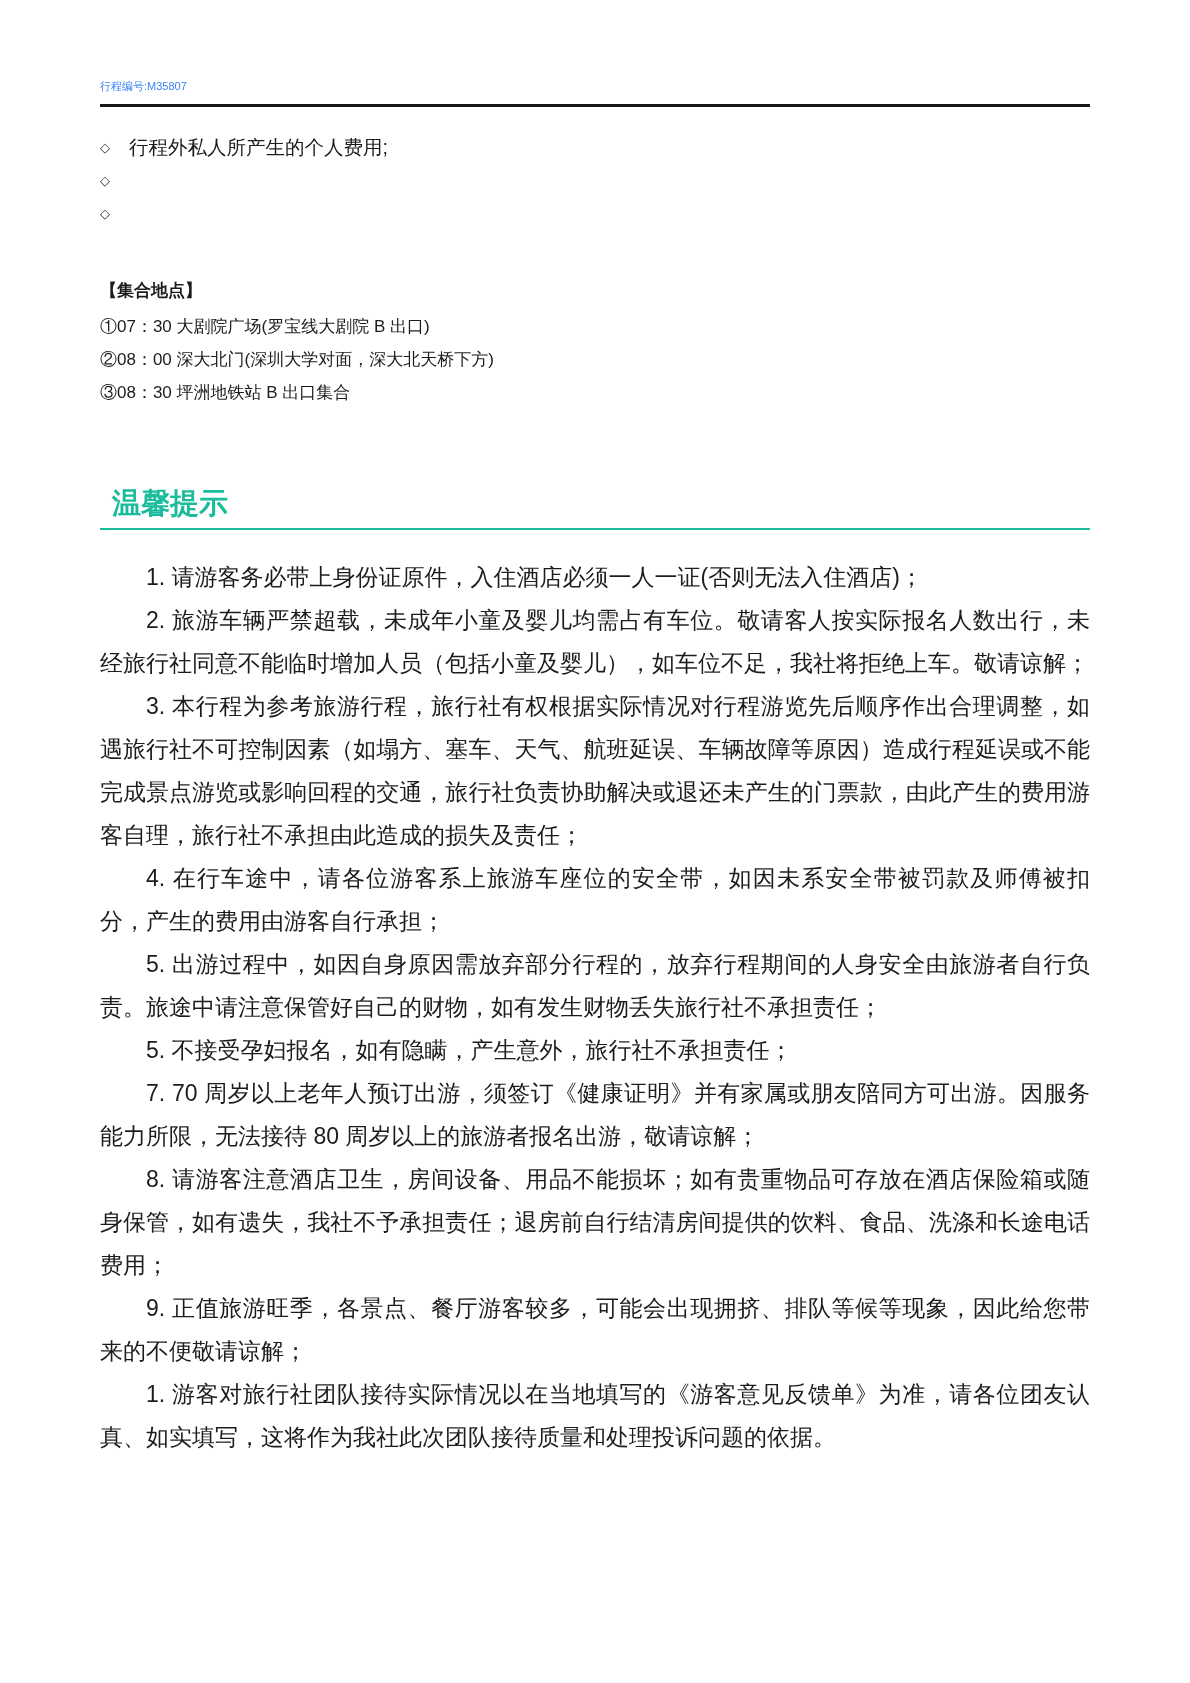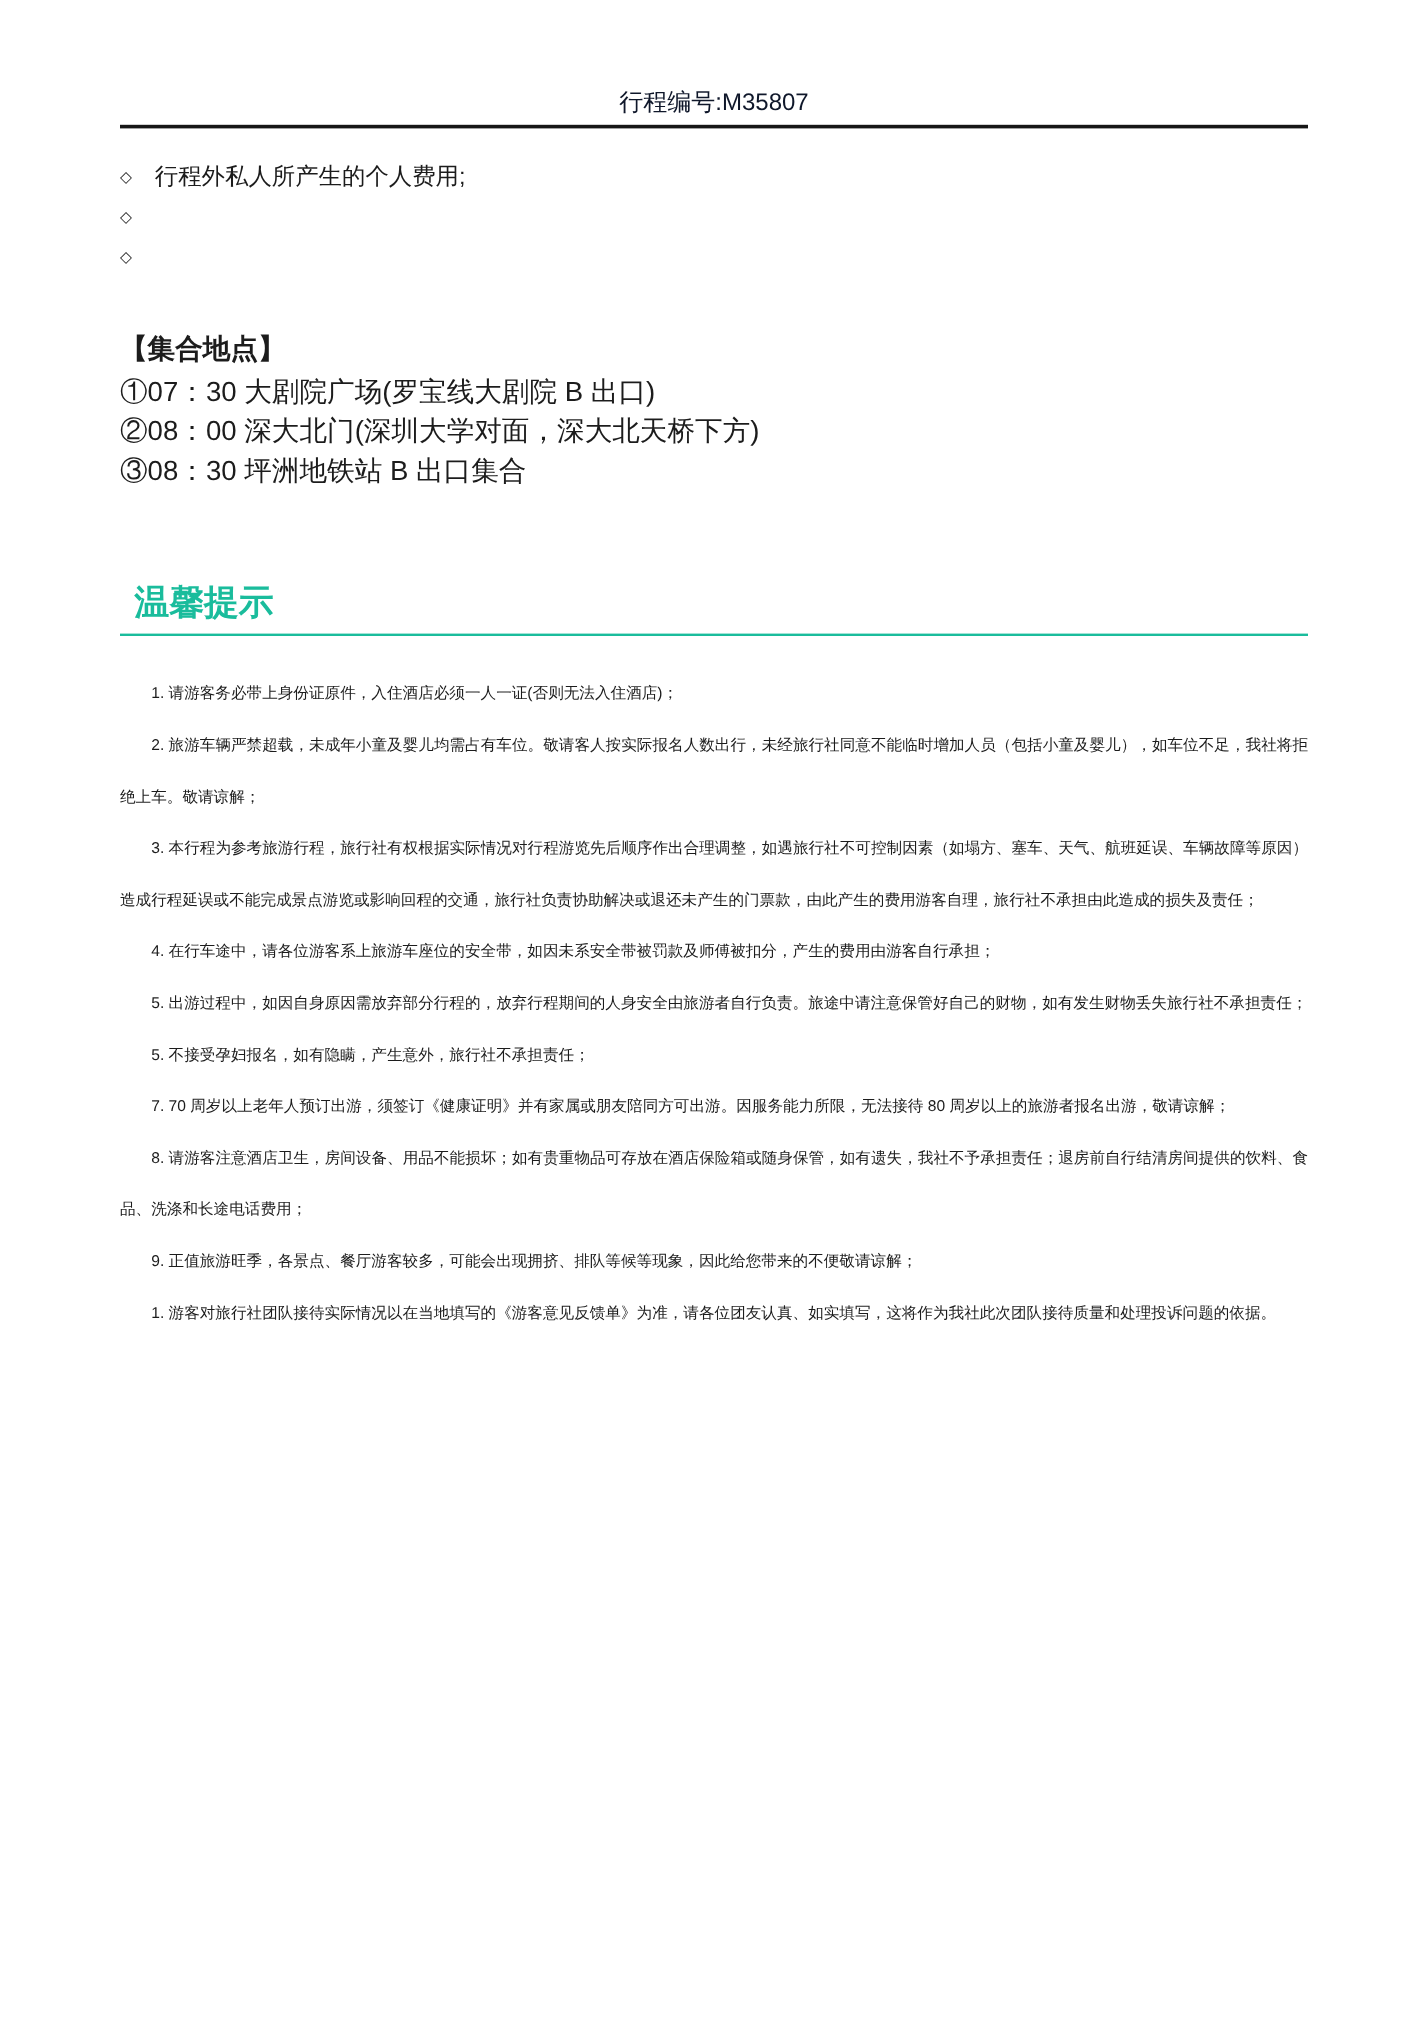--- a/index.html
+++ b/index.html
@@ -9,23 +9,22 @@
     width: 1190px;
     height: 1683px;
     margin: 0 auto;
     background: #ffffff;
     padding: 76px 100px 60px 100px;
     font-family: "Liberation Sans", sans-serif;
     color: var(--ink);
   }
   
   .doc-number {
-    text-align: center;
-    font-size: 20px;
-    color: #0f172a;
+    font-size: 11px;
+    color: #3b82f6;
     line-height: 20px;
   }
   .header-rule {
     height: 3px;
     background: #161616;
     margin-top: 8px;
   }
   
   .exclusions {
     list-style: none;
@@ -39,38 +38,38 @@
     font-size: 13px;
     color: #2a2a2a;
     width: 16px;
     margin-right: 13px;
     flex: 0 0 auto;
     text-align: left;
   }
   
   .meeting {
     margin-top: 44px;
-    font-size: 23px;
+    font-size: 17px;
     line-height: 33px;
   }
   .meeting-title { font-weight: bold; margin-bottom: 3px; }
   .meeting-note { padding-left: 8px; }
   
   .tips-header { margin-top: 78px; }
   .tips-title {
     color: var(--accent);
     font-size: 29px;
     font-weight: bold;
     margin: 0 0 9px 12px;
     line-height: 32px;
   }
   .tips-rule { height: 2px; background: var(--accent); }
   .tips-body { margin-top: 26px; }
   .tip {
-    font-size: 13px;
+    font-size: 23px;
     line-height: 43px;
     margin: 0;
     text-indent: 2em;
     text-align: justify;
   }
 </style>
 </head>
 <body>
 
 <div class="page">

